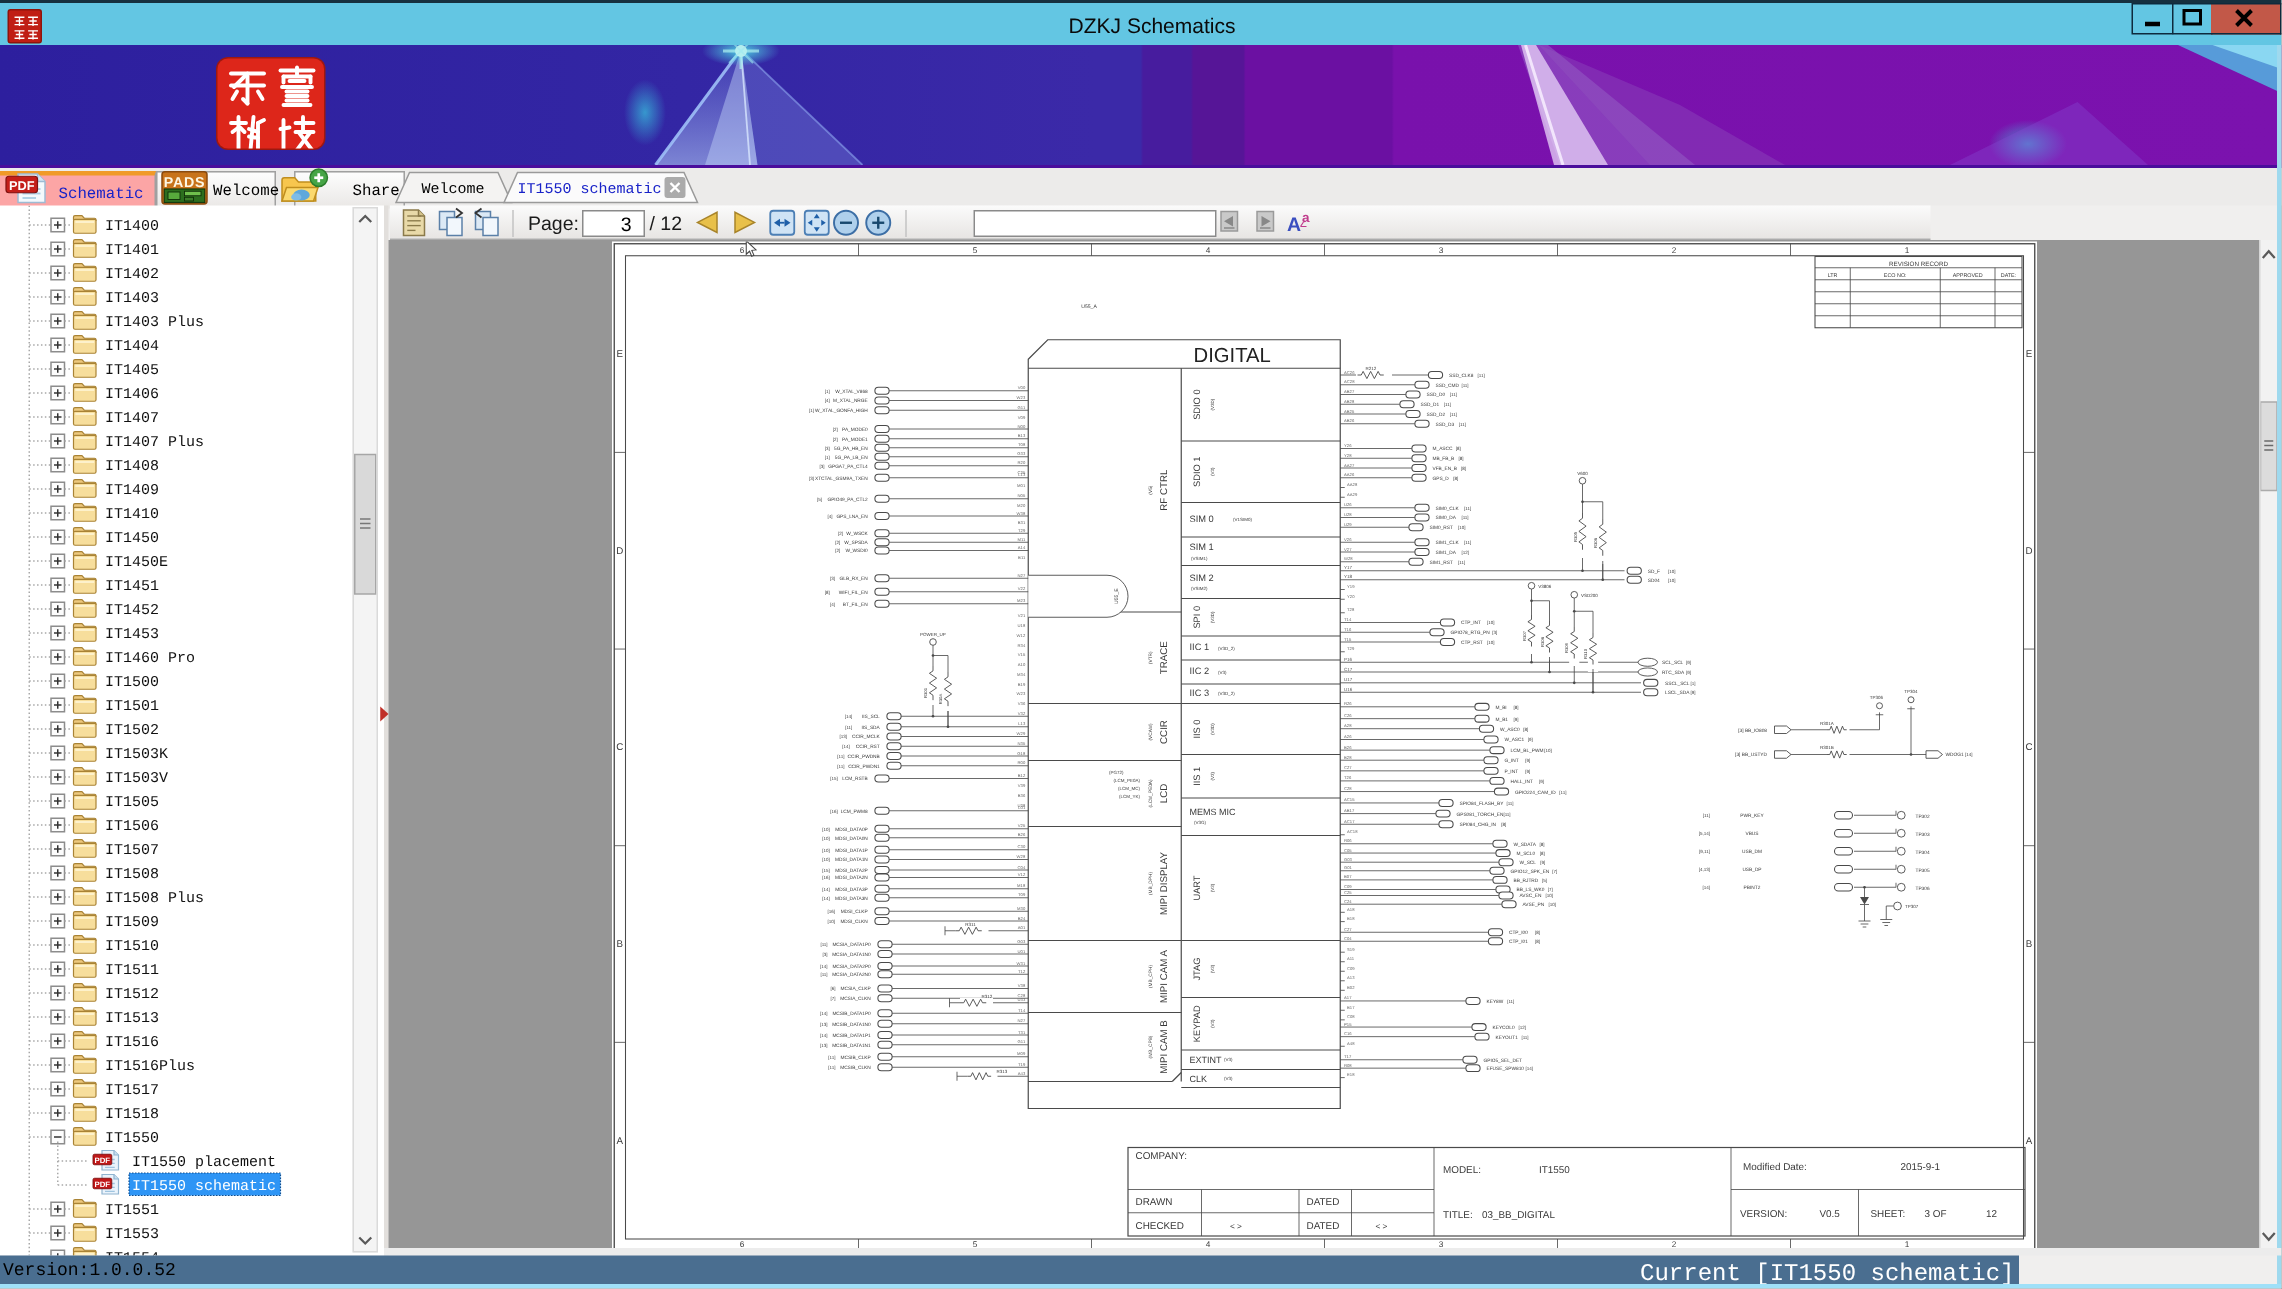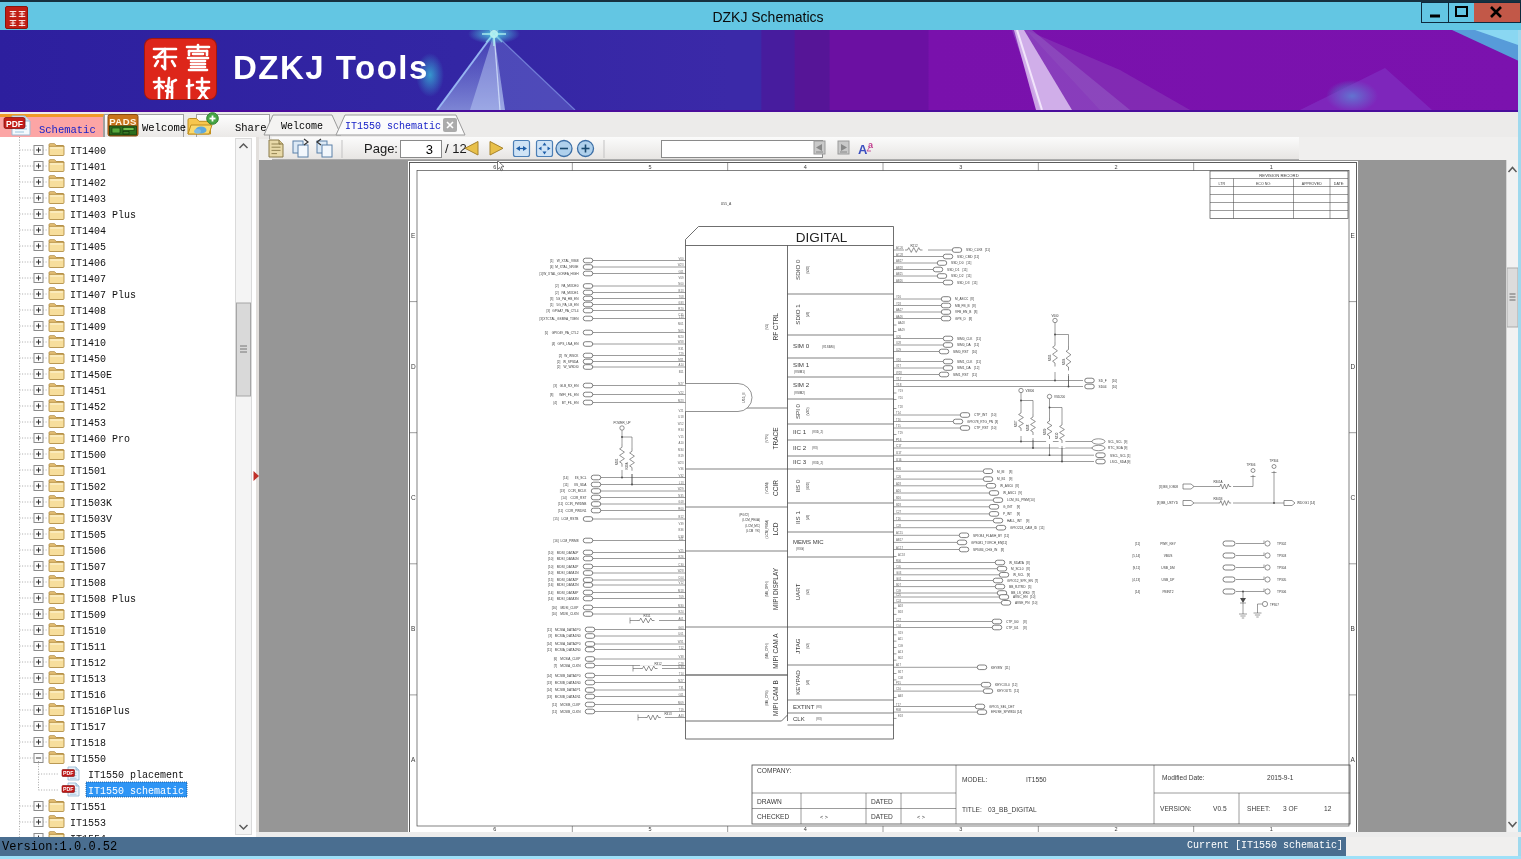--- a/index.html
+++ b/index.html
@@ -19,39 +19,39 @@
   background:#DD261A; border-radius:7px; box-shadow:0 0 0 1px #9E1810; }
 .dzkj { position:absolute; left:233px; top:19px; font-size:33px; font-weight:bold;
   color:#FFFFFF; letter-spacing:1.5px; }
 .slogan { position:absolute; left:800px; top:18px; font-size:30px; color:#FFFFFF;
   text-shadow:1px 2px 3px rgba(0,0,0,0.45); letter-spacing:0px; }
 .tabbar { position:absolute; left:0; top:110px; width:1521px; height:27px;
   background:#ECEBEA; border-top:2px solid #4A0D9C; }
 .mtab { position:absolute; top:2px; height:25px; background:linear-gradient(#FDFDFD,#E9E7E5);
   border:1px solid #A0A0A0; border-bottom:none; }
 .mtab-text { font-family:"Liberation Mono", monospace; font-size:10.5px; color:#000; }
-.toolbar { position:absolute; left:272px; top:137px; width:1027px; height:23px;
+.toolbar { position:absolute; left:260px; top:137px; width:1027px; height:23px;
   background:linear-gradient(#FBFBFB,#E7E5E3); border-bottom:1px solid #ABABAB; }
 .tb-text { position:absolute; top:4px; font-size:13px; color:#1A1A1A; }
 .tb-input { position:absolute; background:#FFFFFF; border:1px solid #8A8A8A; height:18px; top:2.5px; }
 .tree { position:absolute; left:0; top:137px; width:256px; height:700px; background:#FFFFFF;padding-left:14px; }
 .treescroll { position:absolute; left:235px; top:138px; width:17px; height:697px;
   background:#F4F4F4; border:1px solid #DADADA; }
 .splitter { position:absolute; left:256px; top:137px; width:3px; height:700px; background:#E2DFDC; }
 .viewer { position:absolute; left:259px; top:160px; width:1247px; height:672px; background:#969696; }
 .pagewhite { position:absolute; left:408px; top:161px; width:950px; height:671px; background:#FFFFFF; }
 .vscroll { position:absolute; left:1506px; top:160px; width:12px; height:672px;
   background:#F2F2F2; border-left:1px solid #D5D5D5; }
 .edgeR { position:absolute; left:1518px; top:30px; width:3px; height:826px; background:#9FD9EE; }
 .gapstrip { position:absolute; left:256px; top:832px; width:1265px; height:5px; background:#ECECEC; }
 .statusbar { position:absolute; left:0; top:837px; width:1346px; height:19px; background:#4A6E90; }
 .statusbar .lt { position:absolute; left:2px; top:3px; font-family:"Liberation Mono", monospace;
   font-size:12px; color:#000; }
 .statusbar .rt { position:absolute; right:3px; top:3px; font-family:"Liberation Mono", monospace;
-  font-size:10px; color:#FFF; }
+  font-size:16px; color:#FFF; }
 .bottomstrip { position:absolute; left:0; top:856px; width:1521px; height:3px; background:#9FE0F8; }
 </style></head>
 <body>
 <div class="titlebar">
   <div class="title-text">DZKJ Schematics</div>
   <div class="appicon"><svg width="23" height="23" viewBox="0 0 28 28">
         <line x1="4.5" y1="5.5" x2="12.5" y2="5.5" stroke="#fff" stroke-width="1.1"></line>
         <line x1="5.5" y1="8.5" x2="11.5" y2="8.5" stroke="#fff" stroke-width="1.1"></line>
         <line x1="4.5" y1="11.5" x2="12.5" y2="11.5" stroke="#fff" stroke-width="1.1"></line>
         <line x1="8.5" y1="5.5" x2="8.5" y2="12.5" stroke="#fff" stroke-width="1.1"></line>
@@ -143,21 +143,20 @@
         <path d="M 14 15 L 20 16" transform="translate(152,77)" stroke="#fff" stroke-width="2.6" fill="none" stroke-linecap="round"></path>
         <path d="M 20 6 L 24 4" transform="translate(152,77)" stroke="#fff" stroke-width="2.6" fill="none" stroke-linecap="round"></path>
         <path d="M 4 4 L 4 24" transform="translate(185,77)" stroke="#fff" stroke-width="2.6" fill="none" stroke-linecap="round"></path>
         <path d="M 2 10 L 8 9" transform="translate(185,77)" stroke="#fff" stroke-width="2.6" fill="none" stroke-linecap="round"></path>
         <path d="M 12 6 L 24 6" transform="translate(185,77)" stroke="#fff" stroke-width="2.6" fill="none" stroke-linecap="round"></path>
         <path d="M 17 2 L 17 12" transform="translate(185,77)" stroke="#fff" stroke-width="2.6" fill="none" stroke-linecap="round"></path>
         <path d="M 12 12 L 24 12" transform="translate(185,77)" stroke="#fff" stroke-width="2.6" fill="none" stroke-linecap="round"></path>
         <path d="M 22 12 L 13 24" transform="translate(185,77)" stroke="#fff" stroke-width="2.6" fill="none" stroke-linecap="round"></path>
         <path d="M 14 12 L 23 24" transform="translate(185,77)" stroke="#fff" stroke-width="2.6" fill="none" stroke-linecap="round"></path>
       </svg></div>
-  <div class="dzkj">DZKJ Tools</div>
 </div>
 <div class="tabbar">
   <div class="mtab" style="left:0px; width:104px; background:#fca5a5; border-top:3px solid #F09A28; border-left:none;">
     <span class="mtab-text" style="position:absolute;left:39px;top:7px;color:#1822C8;">Schematic</span>
     </div>
   <div class="mtab" style="left:104px; width:80px;">
     <span class="mtab-text" style="position:absolute;left:37px;top:7px;">Welcome</span>
     </div>
   <div class="mtab" style="left:184px; width:74px;margin-left:12px;">
     <span class="mtab-text" style="position:absolute;left:38px;top:7px;">Share</span>

